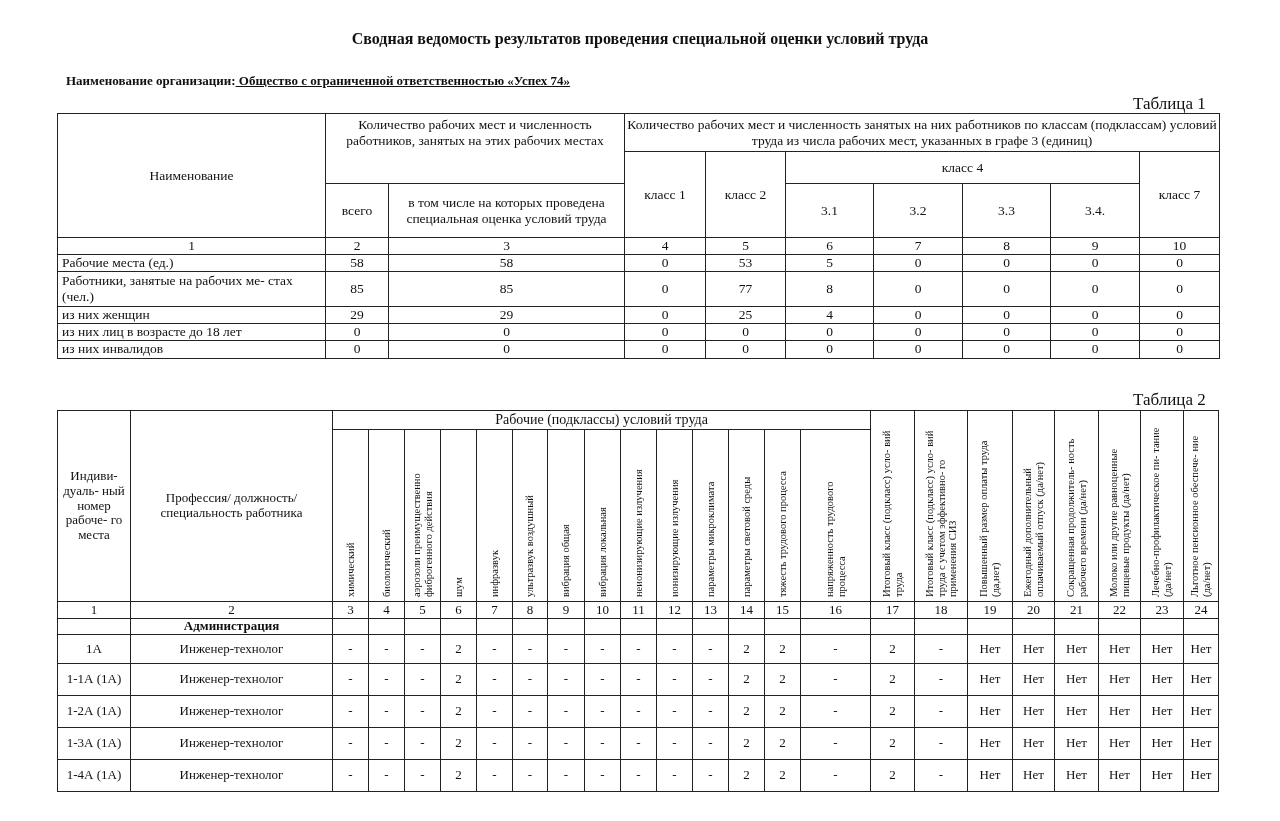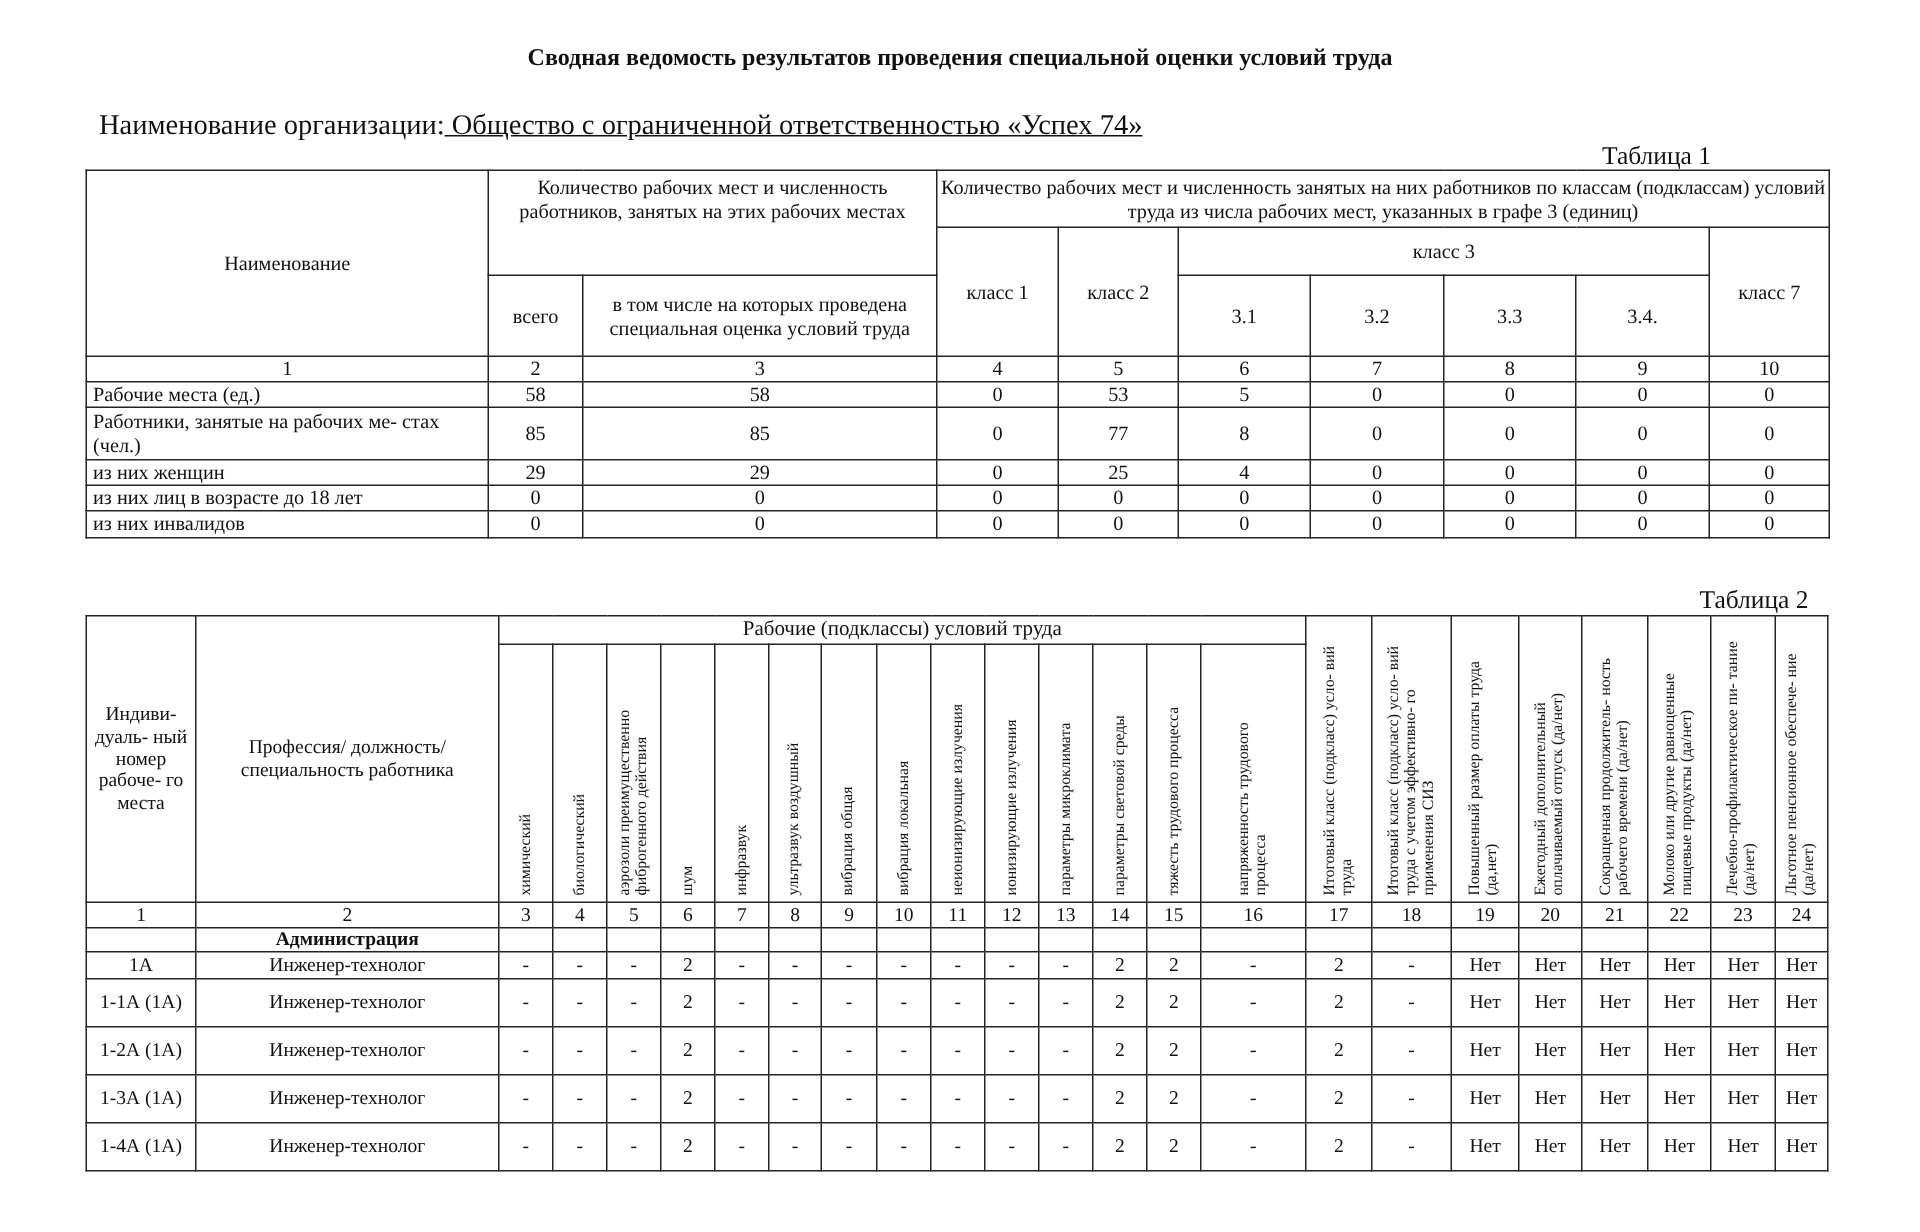--- a/index.html
+++ b/index.html
@@ -1,20 +1,20 @@
 <!DOCTYPE html>
 <html><head>
 <meta charset="utf-8">
 <style>
   html, body { margin: 0; padding: 0; background: #ffffff; }
   body { width: 1280px; height: 821px; position: relative; overflow: hidden;
          font-family: "Liberation Serif", "DejaVu Serif", serif; color: #111; }
   .title { position: absolute; top: 30px; left: 0; width: 1280px; text-align: center;
            font-weight: bold; font-size: 16px; }
-  .org { position: absolute; top: 73px; left: 66px; font-size: 19px; }
+  .org { position: absolute; top: 73px; left: 66px; font-size: 13px; font-weight: bold; }
   .org .val { text-decoration: underline; }
   .tcap { position: absolute; font-size: 17px; }
   table { border-collapse: collapse; position: absolute; table-layout: fixed; }
   td, th { border: 1.3px solid #222; padding: 0; font-weight: normal; font-size: 13.5px;
            text-align: center; vertical-align: middle; line-height: 1.15; overflow: hidden; }
   #t1 { left: 57px; top: 113px; width: 1162px; }
   #t1 td.left { text-align: left; padding-left: 4px; }
   #t2 { left: 57px; top: 410px; width: 1161px; }
   #t2 td { font-size: 13px; }
   .vert { writing-mode: vertical-rl; transform: rotate(180deg); font-size: 10.5px;
@@ -25,21 +25,21 @@
   .hdr-id { font-size: 13.5px; }
 </style>
 </head>
 <body>
 
 <div class="title">Сводная ведомость результатов проведения специальной оценки условий труда</div>
 <div class="org">
   <span>Наименование организации:</span><span class="val"> Общество с ограниченной ответственностью «Успех 74»</span>
 </div>
 
-<div class="tcap" style="top:94px; left:1068px;">Таблица 1</div>
+<div class="tcap" style="top:94px; left:1133px;">Таблица 1</div>
 
 <table id="t1">
   <colgroup>
     <col style="width:268px">
       <col style="width:63px">
       <col style="width:236px">
     <col style="width:81px">
       <col style="width:80px">
       <col style="width:88px">
     <col style="width:89px">
@@ -49,21 +49,21 @@
   </colgroup>
   <tbody>
       <tr style="height:38px">
     <td rowspan="3">Наименование</td>
     <td colspan="2" rowspan="2" style="vertical-align:top;padding-top:3px">Количество рабочих мест и численность работников, занятых на этих рабочих местах</td>
     <td colspan="7">Количество рабочих мест и численность занятых на них работников по классам (подклассам) условий труда из числа рабочих мест, указанных в графе 3 (единиц)</td>
   </tr>
   <tr style="height:32px">
     <td rowspan="2">класс 1</td>
     <td rowspan="2">класс 2</td>
-    <td colspan="4">класс 3</td>
+    <td colspan="4">класс 4</td>
     <td rowspan="2">класс 7</td>
   </tr>
   <tr style="height:54px">
     <td>всего</td>
     <td>в том числе на которых проведена специальная оценка условий труда</td>
     <td>3.1</td>
     <td>3.2</td>
     <td>3.3</td>
     <td>3.4.</td>
   </tr>
@@ -290,21 +290,21 @@
         <td></td>
     <td></td>
         <td></td>
     <td></td>
         <td></td>
     <td></td>
         <td></td>
     <td></td>
         <td></td>
   </tr>
-  <tr style="height:18px">
+  <tr style="height:29px">
     <td>1А</td>
     <td>Инженер-технолог</td>
     <td>-</td>
     <td>-</td>
     <td>-</td>
     <td>2</td>
     <td>-</td>
     <td>-</td>
     <td>-</td>
     <td>-</td>

